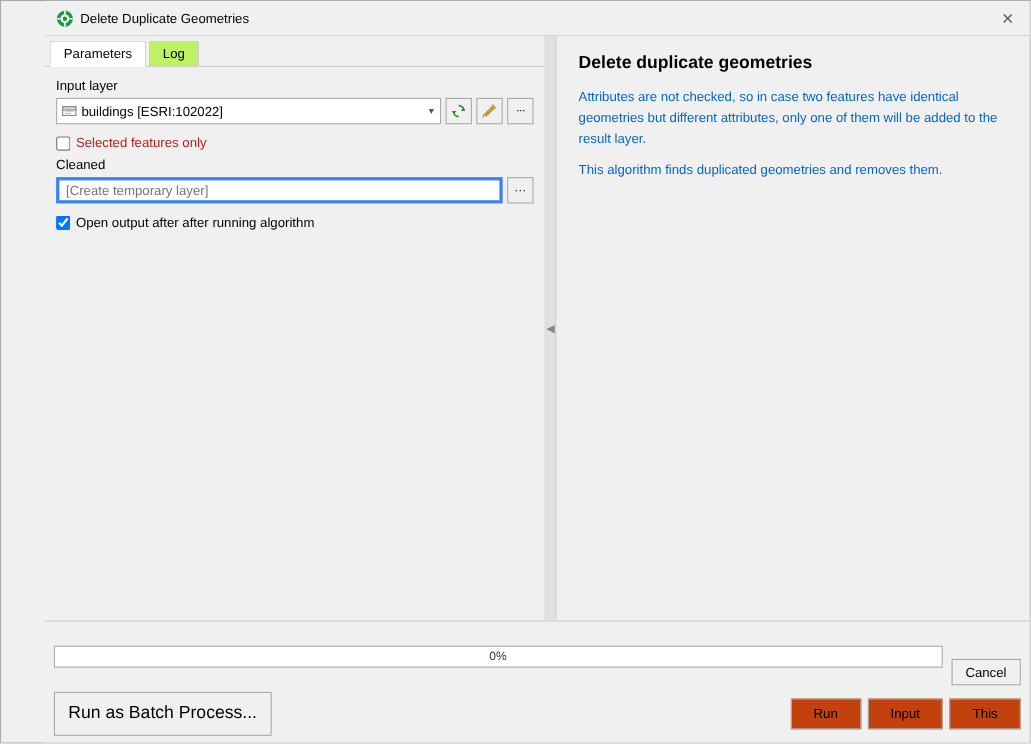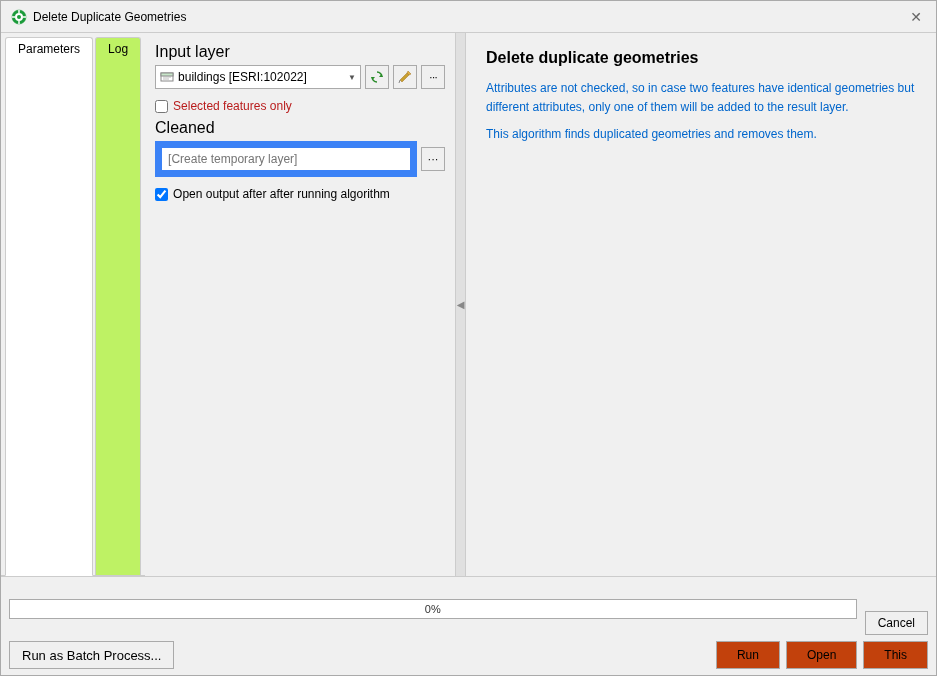--- a/index.html
+++ b/index.html
@@ -11,20 +11,21 @@
       height: 676px;
       overflow: hidden;
     }
     .window {
       width: 937px;
       height: 676px;
       background: #f0f0f0;
       border: 1px solid #aaa;
       display: flex;
       flex-direction: column;
+      padding-left: 40px;
     }
     .titlebar {
       background: #f0f0f0;
       border-bottom: 1px solid #ccc;
       padding: 6px 10px;
       display: flex;
       align-items: center;
       justify-content: space-between;
       height: 32px;
     }
@@ -47,21 +48,21 @@
       padding: 2px 4px;
     }
     .main-content {
       display: flex;
       flex: 1;
       overflow: hidden;
     }
     .left-panel {
       width: 455px;
       display: flex;
-      flex-direction: row;
+      flex-direction: column;
       border-right: 1px solid #ccc;
       background: #f0f0f0;
     }
     .tabs {
       display: flex;
       border-bottom: 1px solid #ccc;
       background: #f0f0f0;
       padding: 4px 4px 0 4px;
       gap: 2px;
     }
@@ -83,21 +84,21 @@
     .tab-content {
       flex: 1;
       padding: 10px;
       overflow-y: auto;
       background: #f0f0f0;
     }
     .form-group {
       margin-bottom: 10px;
     }
     .form-label {
-      font-size: 16px;
+      font-size: 12px;
       color: #000;
       margin-bottom: 4px;
       display: block;
     }
     .input-row {
       display: flex;
       align-items: center;
       gap: 4px;
     }
     .layer-select {
@@ -140,34 +141,34 @@
       width: 13px;
       height: 13px;
       cursor: pointer;
     }
     .checkbox-label {
       font-size: 12px;
       color: #b91c1c;
       cursor: pointer;
     }
     .section-label {
-      font-size: 16px;
+      font-size: 12px;
       color: #000;
       margin-bottom: 4px;
       display: block;
     }
     .temp-layer-row {
       display: flex;
       align-items: center;
       gap: 4px;
     }
     .temp-layer-input {
       flex: 1;
-      height: 36px;
-      border: 7px solid #3b82f6;
+      height: 24px;
+      border: 3px solid #3b82f6;
       background: #fff;
       font-size: 12px;
       padding: 0 6px;
       color: #888;
     }
     .output-checkbox-row {
       display: flex;
       align-items: center;
       gap: 5px;
       margin-top: 6px;
@@ -238,26 +239,26 @@
       cursor: pointer;
       font-size: 12px;
       margin-top: 28px;
     }
     .buttons-row {
       display: flex;
       align-items: center;
       justify-content: space-between;
     }
     .batch-btn {
-      height: 28px;
+      height: 40px;
       padding: 0 12px;
       border: 1px solid #aaa;
       background: #f0f0f0;
       cursor: pointer;
-      font-size: 13px;
+      font-size: 16px;
     }
     .action-buttons {
       display: flex;
       gap: 6px;
     }
     .run-btn {
       height: 28px;
       padding: 0 20px;
       border: 1px solid #aaa;
       background: #c2410c;
@@ -393,18 +394,18 @@
         <div class="progress-bar-fill" style="width:0%"></div>
         <span class="progress-label">0%</span>
       </div>
       <button class="cancel-btn">Cancel</button>
     </div>
 
     <div class="buttons-row">
       <button class="batch-btn">Run as Batch Process...</button>
       <div class="action-buttons">
         <button class="run-btn">Run</button>
-        <button class="run-btn">Open</button>
+        <button class="run-btn">Input</button>
         <button class="run-btn">This</button>
       </div>
     </div>
   </div>
 </div>
 
 </body></html>

